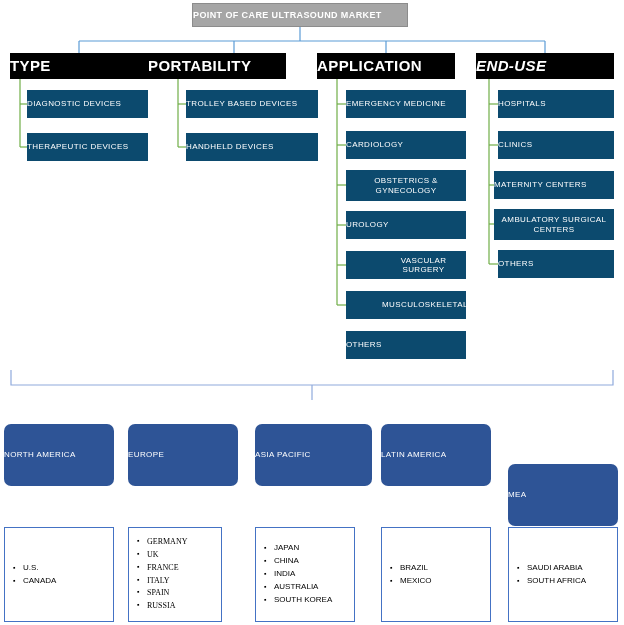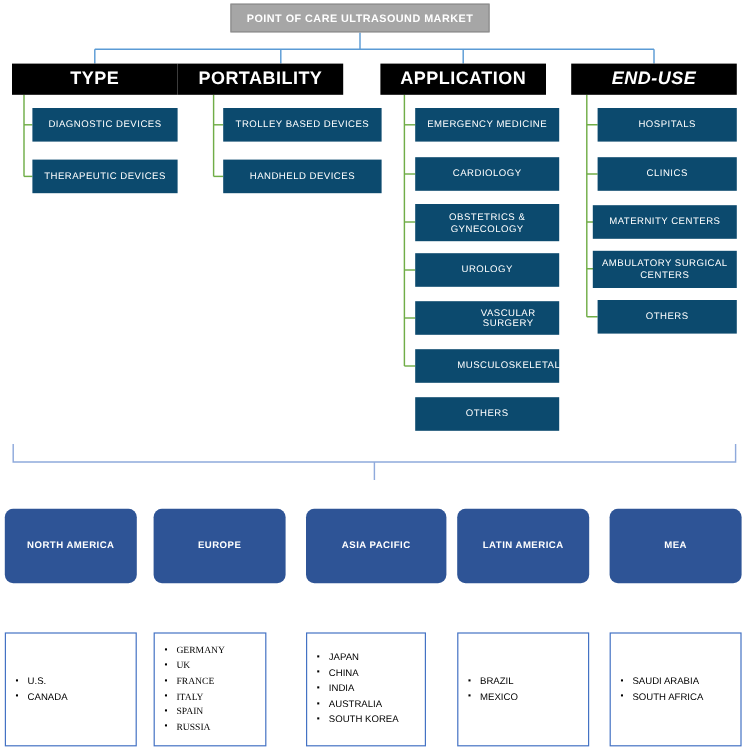--- a/index.html
+++ b/index.html
@@ -18,21 +18,20 @@
     position: absolute;
     left: 0; top: 0;
     width: 624px;
     height: 625px;
   }
   .node {
     position: absolute;
     box-sizing: border-box;
     display: flex;
     align-items: center;
-    justify-content: center;
     text-align: center;
     color: #ffffff;
     letter-spacing: 0.4px;
     line-height: 1.15;
   }
   
   .root-node {
     background: #a6a6a6;
     border: 1px solid #8c8c8c;
     color: #ffffff;
@@ -56,21 +55,21 @@
     background: #0c4a6e;
     font-size: 8px;
     font-weight: normal;
     height: 28px;
   }
   
   .region-node {
     background: #2e5496;
     border-radius: 7px;
     font-size: 8px;
-    font-weight: bold;
+    font-weight: normal;
     height: 62px;
     top: 424px;
   }
   
   .list-box {
     position: absolute;
     box-sizing: border-box;
     background: #ffffff;
     border: 1px solid #4472c4;
     top: 527px;
@@ -222,21 +221,21 @@
   </div>
   <div class="node region-node" style="left:128px; width:110px;">
     <span>EUROPE</span>
   </div>
   <div class="node region-node" style="left:255px; width:117px;">
     <span>ASIA PACIFIC</span>
   </div>
   <div class="node region-node" style="left:381px; width:110px;">
     <span>LATIN AMERICA</span>
   </div>
-  <div class="node region-node" style="left:508px; width:110px;">
+  <div class="node region-node" style="left:508px; width:110px;margin-top:40px;">
     <span>MEA</span>
   </div>
 
   <div class="list-box" style="left:4px; width:110px;">
     <ul>
         <li>U.S.</li>
         <li>CANADA</li>
       </ul>
   </div>
   <div class="list-box" style="left:128px; width:94px;font-family:Liberation Serif, serif;">

